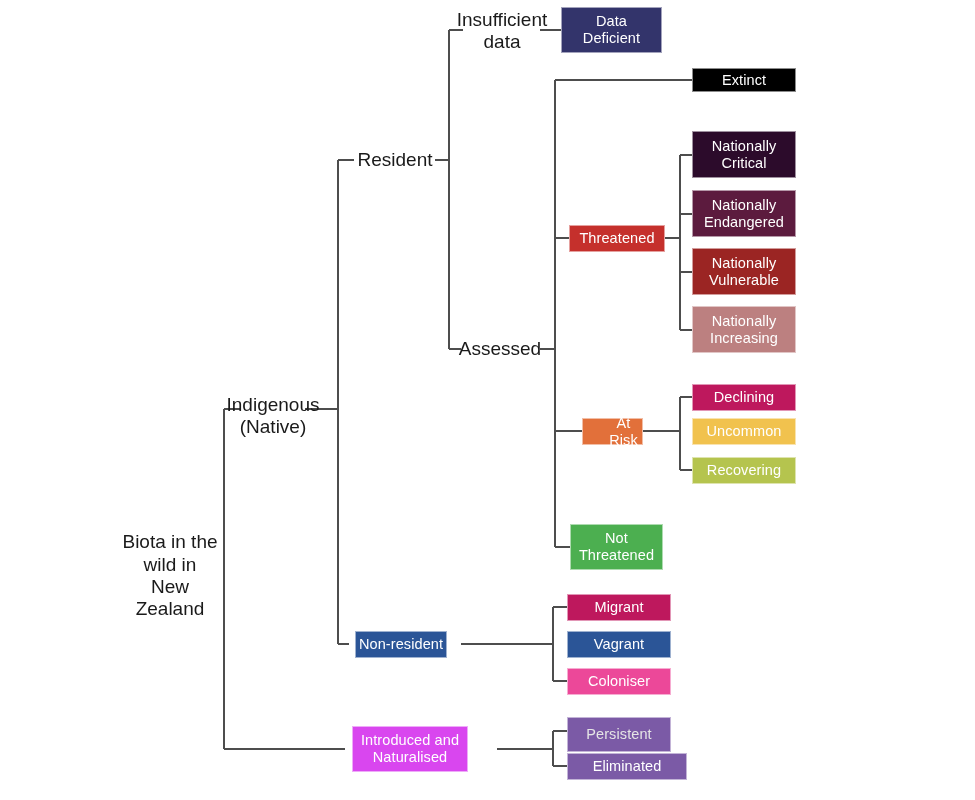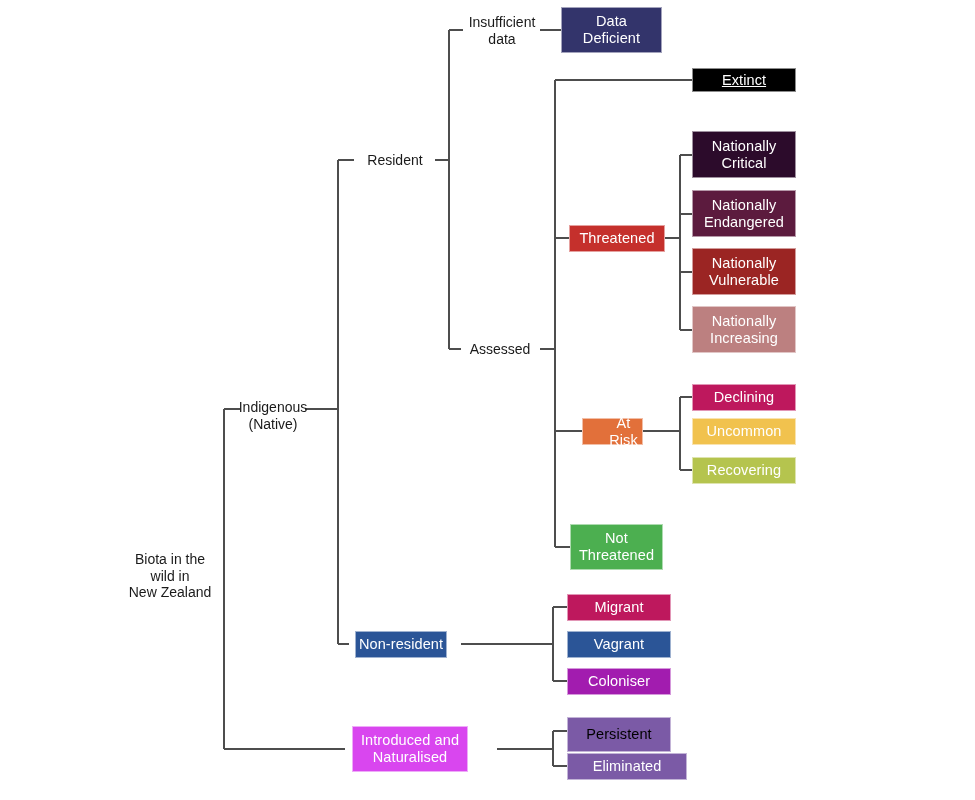--- a/index.html
+++ b/index.html
@@ -44,21 +44,21 @@
     border: 1px solid rgba(255,255,255,0.55);
   }
   .plainlabel {
     position: absolute;
     box-sizing: border-box;
     display: flex;
     align-items: center;
     justify-content: center;
     text-align: center;
     color: #1a1a1a;
-    font-size: 14px;
+    font-size: 19px;
     line-height: 1.18;
     white-space: pre-line;
   }
 </style>
 </head>
 <body>
 
 <div id="stage" style="background: rgb(255, 255, 255);">
 
   <div class="panel" style="left:561px; top:121px; width:239px; height:233px;"></div>
@@ -126,21 +126,21 @@
   <div class="plainlabel" style="left:354px; top:148px; width:82px; height:24px;">Resident</div>
 
   <div class="plainlabel" style="left:461px; top:10px; width:82px; height:42px;">Insufficient
 data</div>
 
   <div class="plainlabel" style="left:458px; top:337px; width:84px; height:24px;">Assessed</div>
 
   <div class="node" style="left: 561px; top: 7px; width: 101px; height: 46px; background: rgb(51, 52, 107); color: rgb(255, 255, 255);">Data
 Deficient</div>
 
-  <div class="node" style="left: 692px; top: 68px; width: 104px; height: 24px; background: rgb(0, 0, 0); color: rgb(255, 255, 255); text-decoration: underline;">Extinct</div>
+  <div class="node" style="left: 692px; top: 68px; width: 104px; height: 24px; background: rgb(0, 0, 0); color: rgb(255, 255, 255);">Extinct</div>
 
   <div class="node" style="left: 569px; top: 225px; width: 96px; height: 27px; background: rgb(197, 48, 44); color: rgb(255, 255, 255);">Threatened</div>
 
   <div class="node" style="left: 692px; top: 131px; width: 104px; height: 47px; background: rgb(44, 11, 43); color: rgb(255, 255, 255);">Nationally
 Critical</div>
 
   <div class="node" style="left: 692px; top: 190px; width: 104px; height: 47px; background: rgb(92, 27, 62); color: rgb(255, 255, 255);">Nationally
 Endangered</div>
 
   <div class="node" style="left: 692px; top: 248px; width: 104px; height: 47px; background: rgb(155, 37, 35); color: rgb(255, 255, 255);">Nationally
@@ -159,22 +159,22 @@
 
   <div class="node" style="left: 570px; top: 524px; width: 93px; height: 46px; background: rgb(76, 175, 80); color: rgb(255, 255, 255);">Not
 Threatened</div>
 
   <div class="node" style="left: 355px; top: 631px; width: 92px; height: 27px; background: rgb(43, 85, 151); color: rgb(255, 255, 255);">Non-resident</div>
 
   <div class="node" style="left: 567px; top: 594px; width: 104px; height: 27px; background: #be185d; color: rgb(255, 255, 255);">Migrant</div>
 
   <div class="node" style="left: 567px; top: 631px; width: 104px; height: 27px; background: rgb(43, 85, 151); color: rgb(255, 255, 255);">Vagrant</div>
 
-  <div class="node" style="left: 567px; top: 668px; width: 104px; height: 27px; background: #a21caf; color: rgb(255, 255, 255);">Coloniser</div>
+  <div class="node" style="left: 567px; top: 668px; width: 104px; height: 27px; background: #ec4899; color: rgb(255, 255, 255);">Coloniser</div>
 
   <div class="node" style="left: 352px; top: 726px; width: 116px; height: 46px; background: #d946ef; color: rgb(255, 255, 255);">Introduced and
 Naturalised</div>
 
-  <div class="node" style="left: 567px; top: 717px; width: 104px; height: 35px; background: rgb(123, 90, 166); color: #000000;">Persistent</div>
+  <div class="node" style="left: 567px; top: 717px; width: 104px; height: 35px; background: rgb(123, 90, 166); color: #e5e5e5;">Persistent</div>
 
   <div class="node" style="left: 567px; top: 753px; width: 120px; height: 27px; background: rgb(123, 90, 166); color: rgb(255, 255, 255);">Eliminated</div>
 
 </div>
 
 </body></html>

